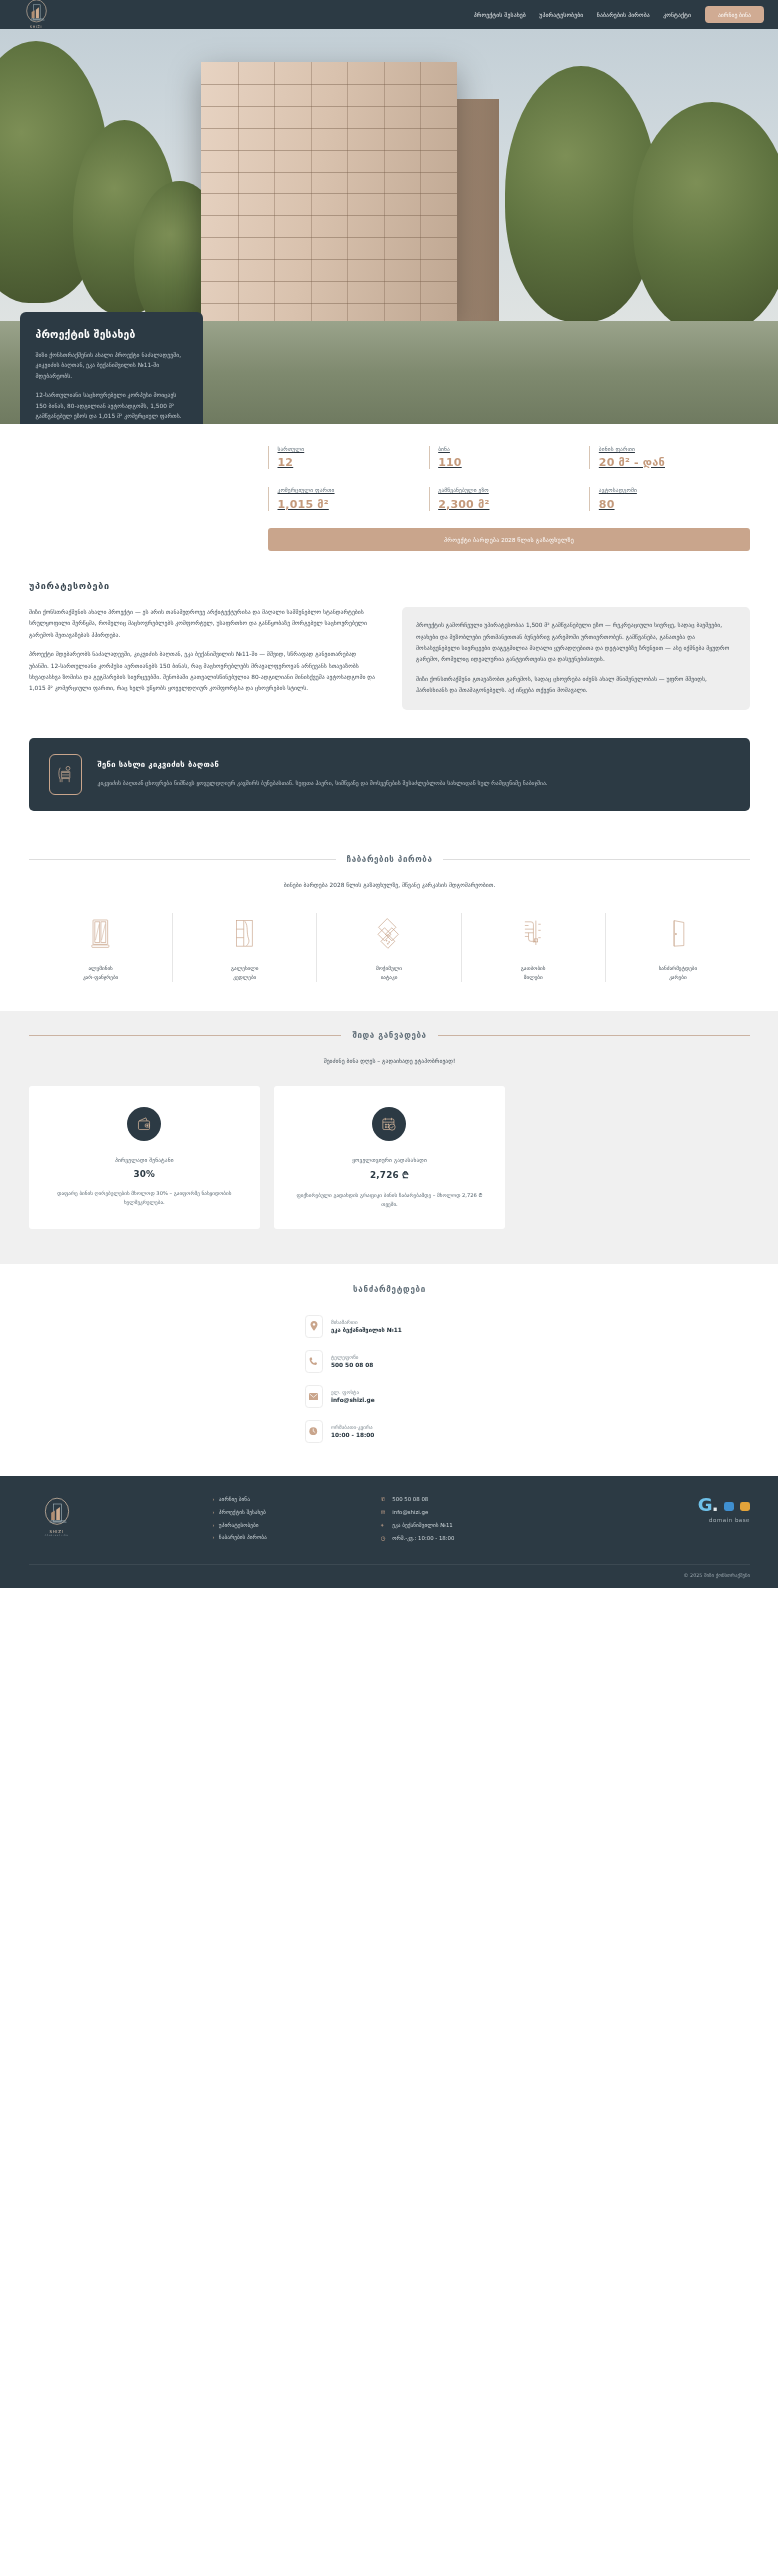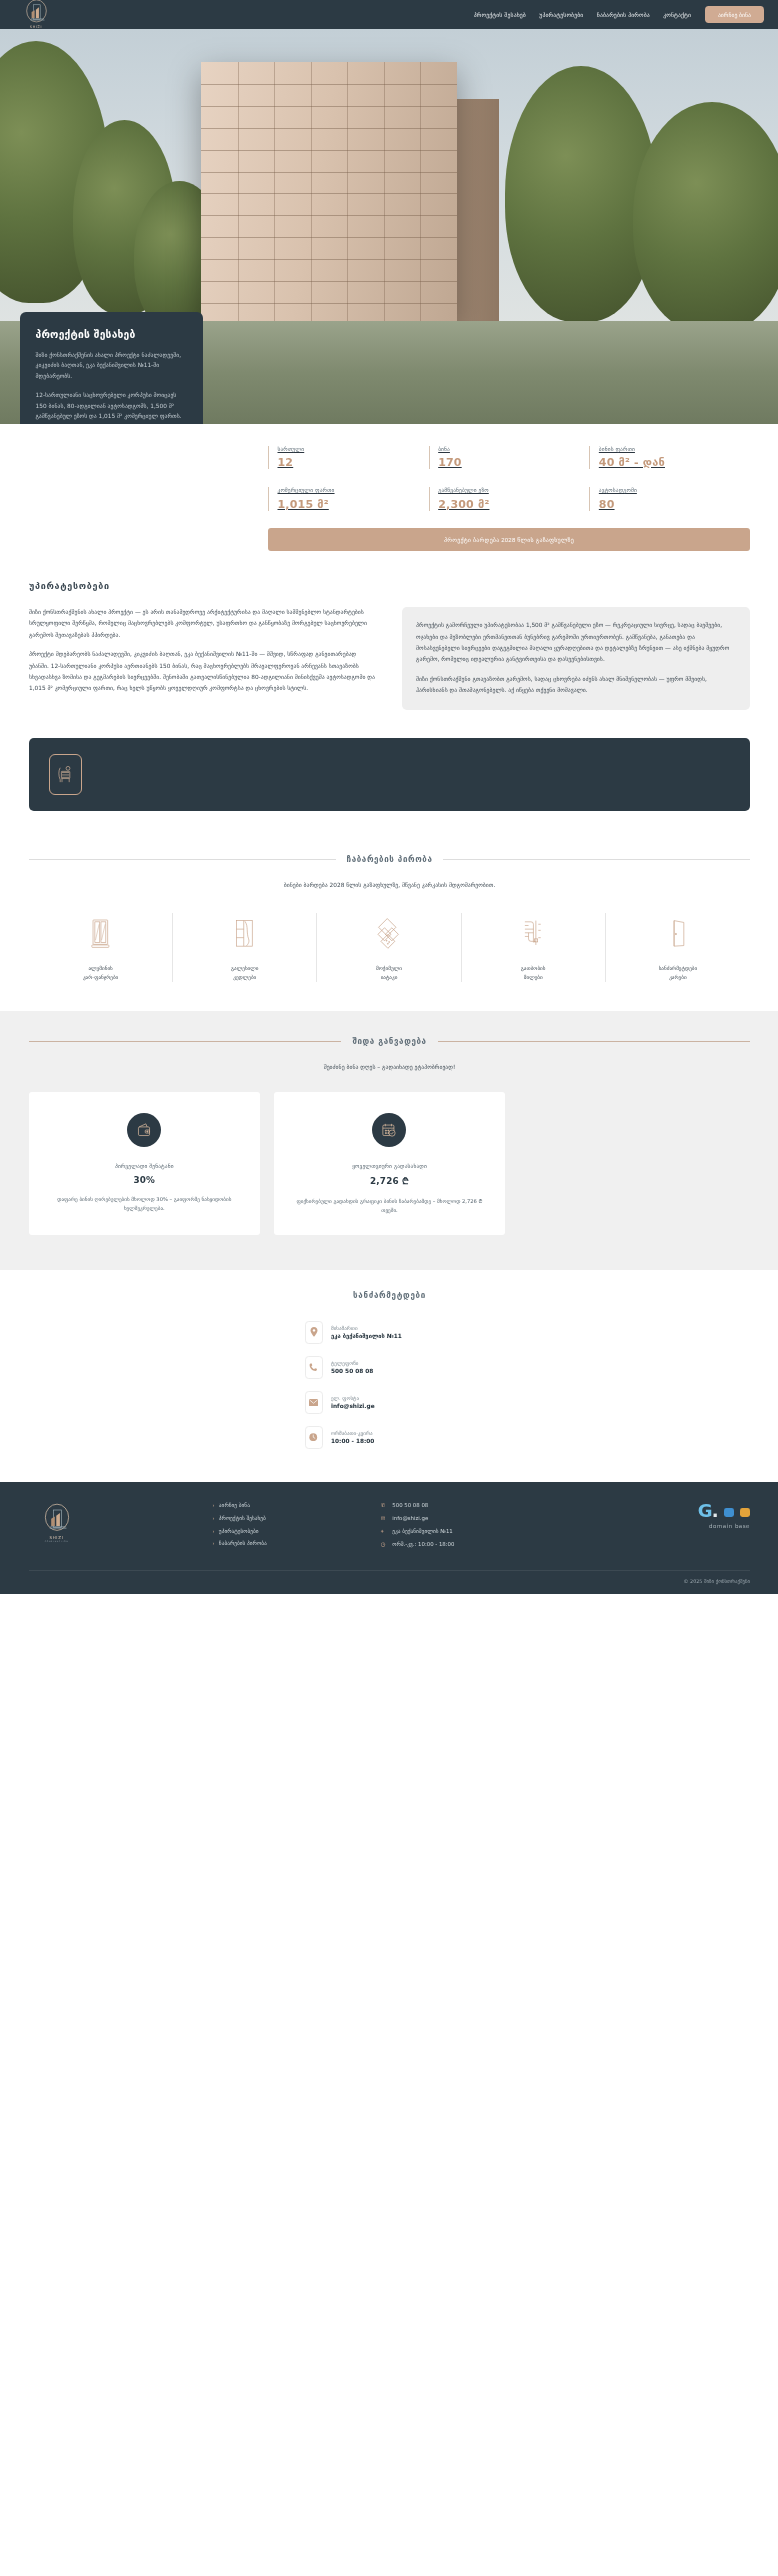--- a/index.html
+++ b/index.html
@@ -256,21 +256,21 @@
   }
   .guarantee-item:last-child { border-right: none; }
   .guarantee-icon { height: 41px; display:flex; align-items:center; justify-content:center; margin-bottom: 9.7px; }
   .guarantee-label {
     font-size: 5.2px;
     line-height: 1.75;
     color: #3c4750;
   }
 
   
-  .installment { background: #f0f0f0; padding: 26px 29px 35px; }
+  .installment { background: #f0f0f0; padding: 20px 29px 35px; }
   .inst-head .rule { background: #cbb3a2; }
   .inst-head h2 { color: #5f6d77; }
   .inst-sub {
     text-align: center;
     font-size: 5.8px;
     color: #3d4952;
     margin-bottom: 22px;
   }
   .inst-grid {
     display: grid;
@@ -470,25 +470,25 @@
 
 <div class="stats-section">
   <div class="stats-inner">
     <div class="stats-grid">
       <div class="stat">
         <div class="stat-label">სართული</div>
         <div class="stat-value">12</div>
       </div>
       <div class="stat">
         <div class="stat-label">ბინა</div>
-        <div class="stat-value">170</div>
+        <div class="stat-value">110</div>
       </div>
       <div class="stat">
         <div class="stat-label">ბინის ფართი</div>
-        <div class="stat-value">40 მ² - დან</div>
+        <div class="stat-value">20 მ² - დან</div>
       </div>
       <div class="stat">
         <div class="stat-label">კომერციული ფართი</div>
         <div class="stat-value">1,015 მ²</div>
       </div>
       <div class="stat">
         <div class="stat-label">გამწვანებული ეზო</div>
         <div class="stat-value">2,300 მ²</div>
       </div>
       <div class="stat">
@@ -517,20 +517,24 @@
 <div class="cta-band-wrap">
   <div class="cta-band">
     <div class="cta-icon">
       <svg width="18" height="20.7" viewBox="0 0 30 34" fill="none" stroke="#d6b49a" stroke-width="1.1">
         <circle cx="20" cy="7" r="3.2"></circle>
         <path d="M7 6 C4 10 4 20 7 26"></path>
         <path d="M10 14 h12 M10 18 h12 M10 22 h12"></path>
         <rect x="9" y="12" width="14" height="12" rx="1"></rect>
         <path d="M10 24 v6 M22 24 v6 M7 26 v4"></path>
       </svg>
+    </div>
+    <div class="cta-body">
+      <h3>შენი სახლი კიკვიძის ბაღთან</h3>
+      <p>კიკვიძის ბაღთან ცხოვრება ნიშნავს ყოველდღიურ კავშირს ბუნებასთან. სუფთა ჰაერი, სიმწვანე და მოსვენების შესაძლებლობა სახლიდან სულ რამდენიმე ნაბიჯშია.</p>
     </div>
   </div>
 </div>
 
 <div class="guarantees">
   <div class="section-head">
     <span class="rule"></span>
     <h2>ჩაბარების პირობა</h2>
     <span class="rule"></span>
   </div>

